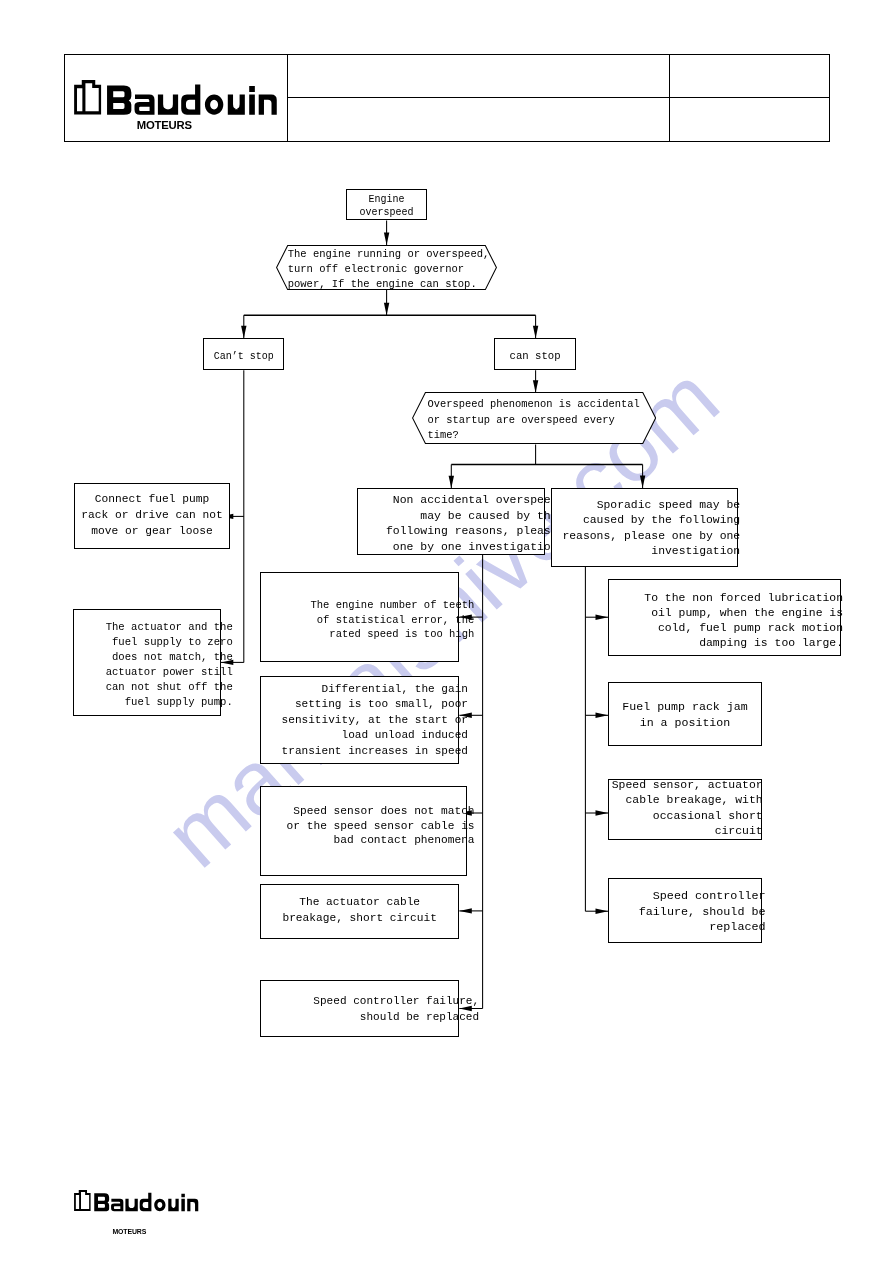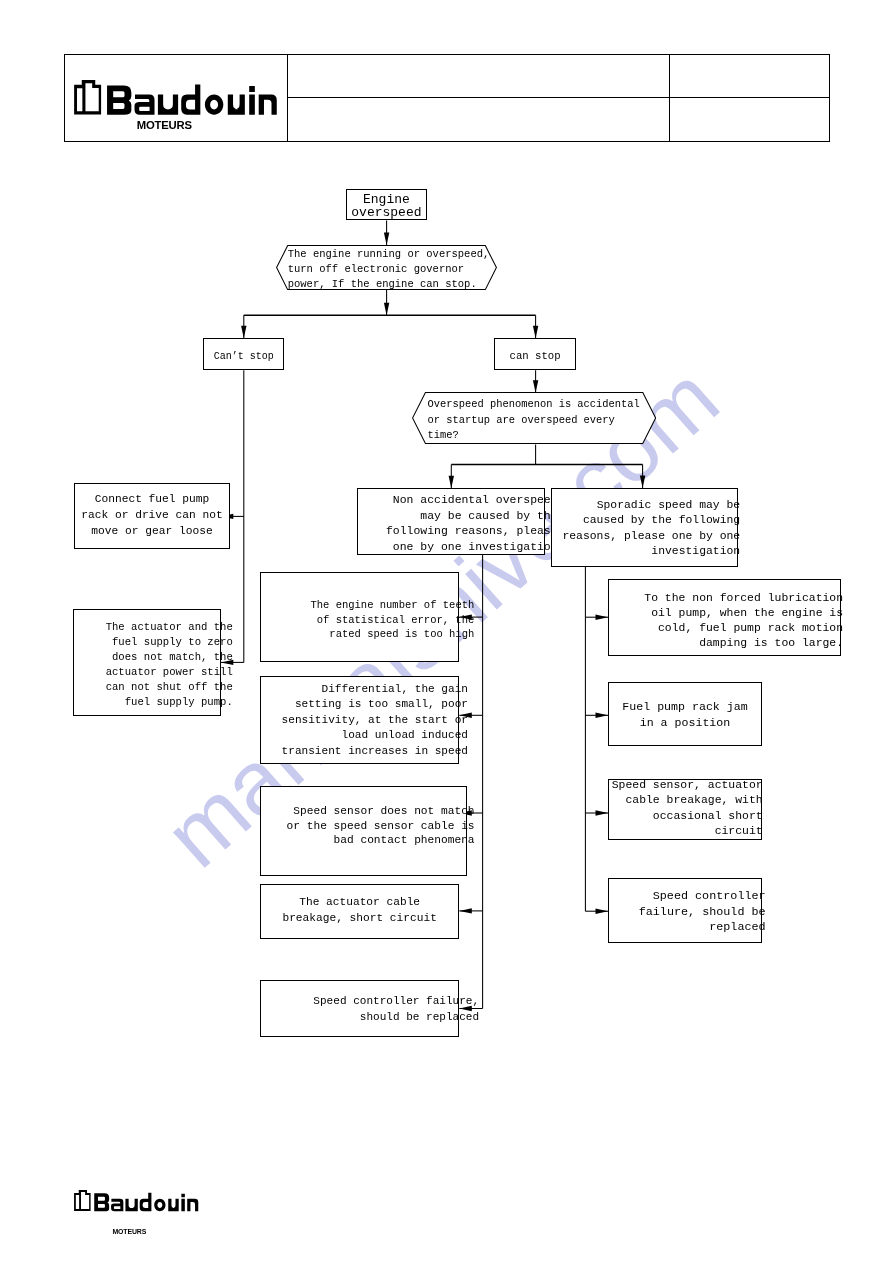--- a/index.html
+++ b/index.html
@@ -94,21 +94,21 @@
     <line x1="585.4" y1="617.2" x2="608.0" y2="617.2" stroke="#000" stroke-width="1.05"></line>
     <polygon points="595.5,614.5 595.5,619.9000000000001 608.0,617.2" fill="#000"></polygon>
     <line x1="585.4" y1="715.3" x2="608.0" y2="715.3" stroke="#000" stroke-width="1.05"></line>
     <polygon points="595.5,712.5999999999999 595.5,718.0 608.0,715.3" fill="#000"></polygon>
     <line x1="585.4" y1="813.0" x2="608.0" y2="813.0" stroke="#000" stroke-width="1.05"></line>
     <polygon points="595.5,810.3 595.5,815.7 608.0,813.0" fill="#000"></polygon>
     <line x1="585.4" y1="911.2" x2="608.0" y2="911.2" stroke="#000" stroke-width="1.05"></line>
     <polygon points="595.5,908.5 595.5,913.9000000000001 608.0,911.2" fill="#000"></polygon>
   </svg>
   <div class="node rect center" style="left:345.9px;top:189.4px;width:81px;height:30.9px;">
-    <div class="txt" style="font-size:13px;line-height:12.5px;margin-top:-0.7px;"><span>Engine</span><br><span>overspeed</span></div>
+    <div class="txt" style="font-size:10px;line-height:12.5px;margin-top:-0.7px;"><span>Engine</span><br><span>overspeed</span></div>
   </div>
   <div class="hexnode left" style="left:275.9px;top:244.6px;width:221px;height:45.2px;">
     <svg width="221" height="45.2" viewBox="0 0 221 45.2" xmlns="http://www.w3.org/2000/svg">
       <polygon points="11.66,0.55 209.34,0.55 220.45,22.6 209.34,44.65 11.66,44.65 0.55,22.6" fill="#fff" stroke="#000" stroke-width="1.05"></polygon>
     </svg>
     <div class="txt" style="font-size:10.51px;line-height:15px;margin-top:-0.5px;padding-left:11.8px;"><span>The engine running or overspeed,</span><br><span>turn off electronic governor</span><br><span>power, If the engine can stop.</span></div>
   </div>
   <div class="node rect center" style="left:203.3px;top:338.3px;width:80.9px;height:32px;">
     <div class="txt" style="font-size:10px;line-height:15.3px;"><span>Can’t stop</span></div>
   </div>

